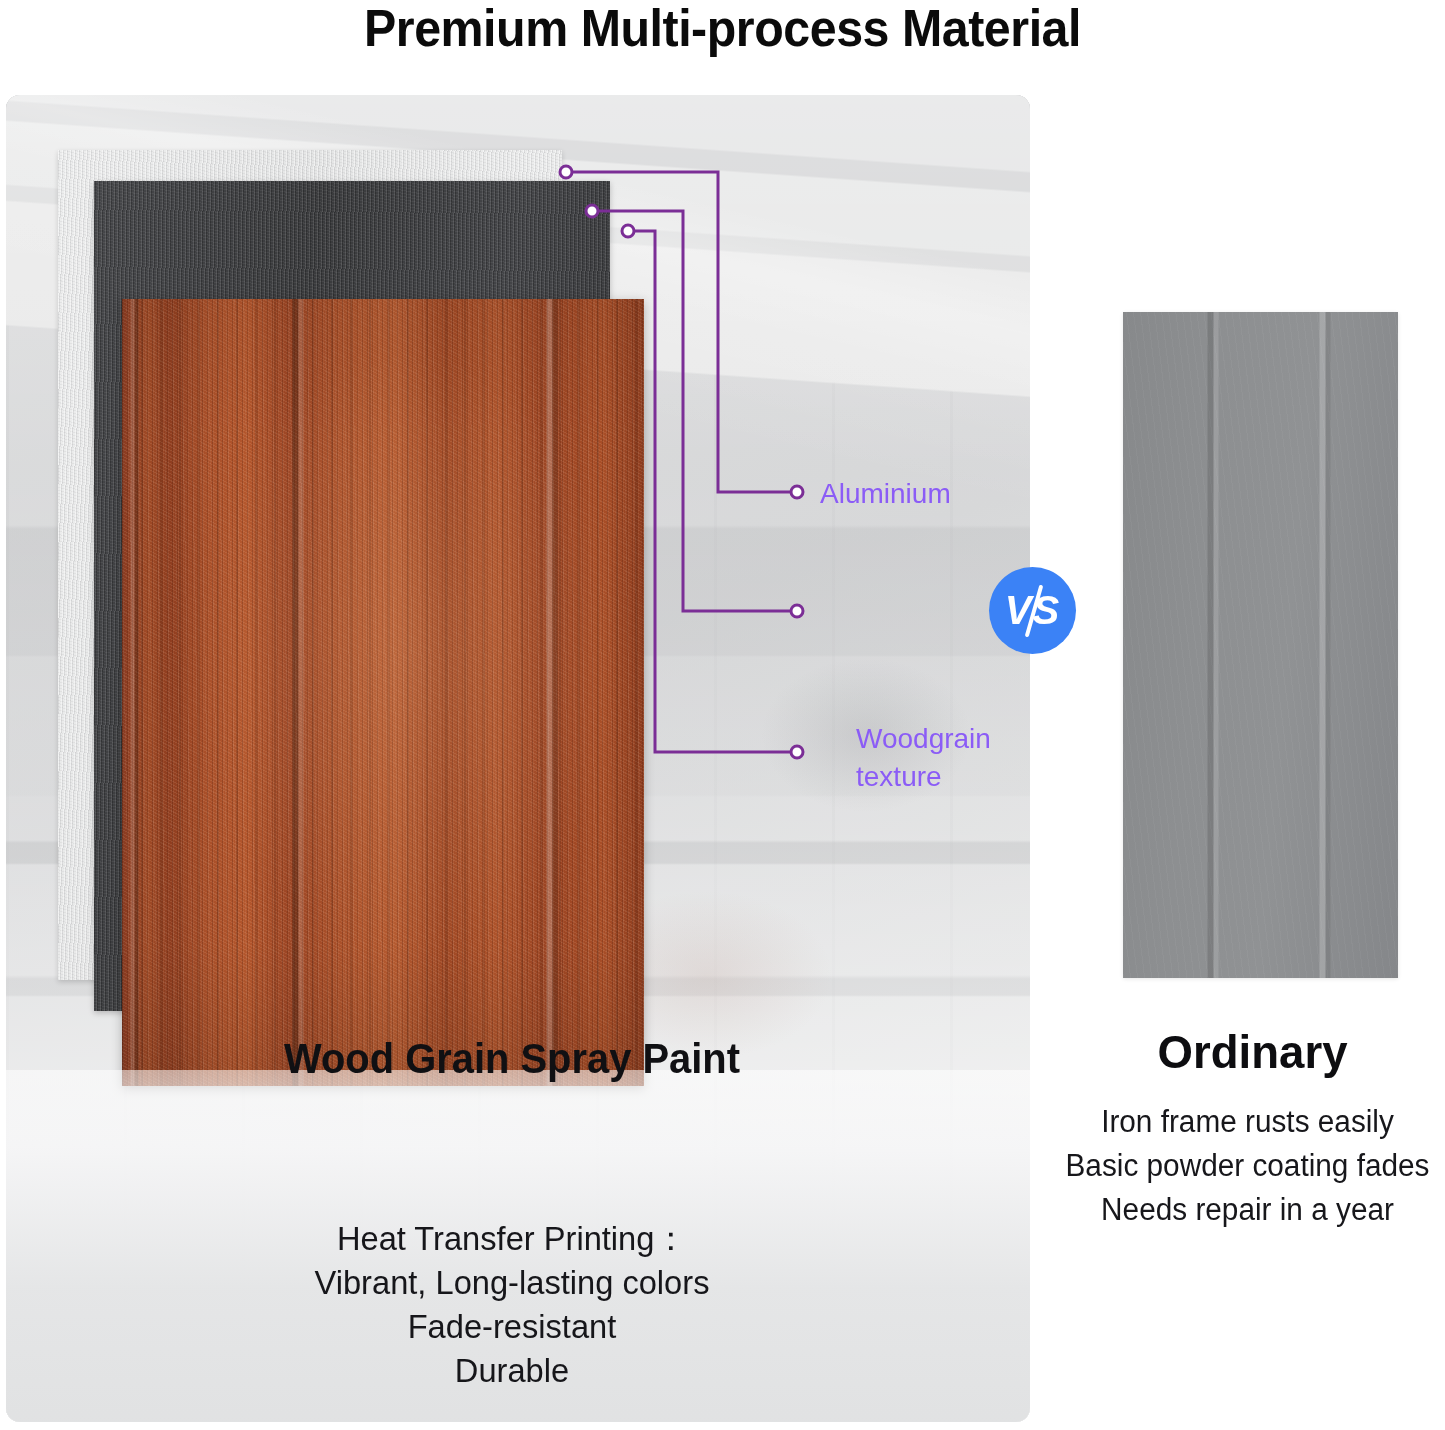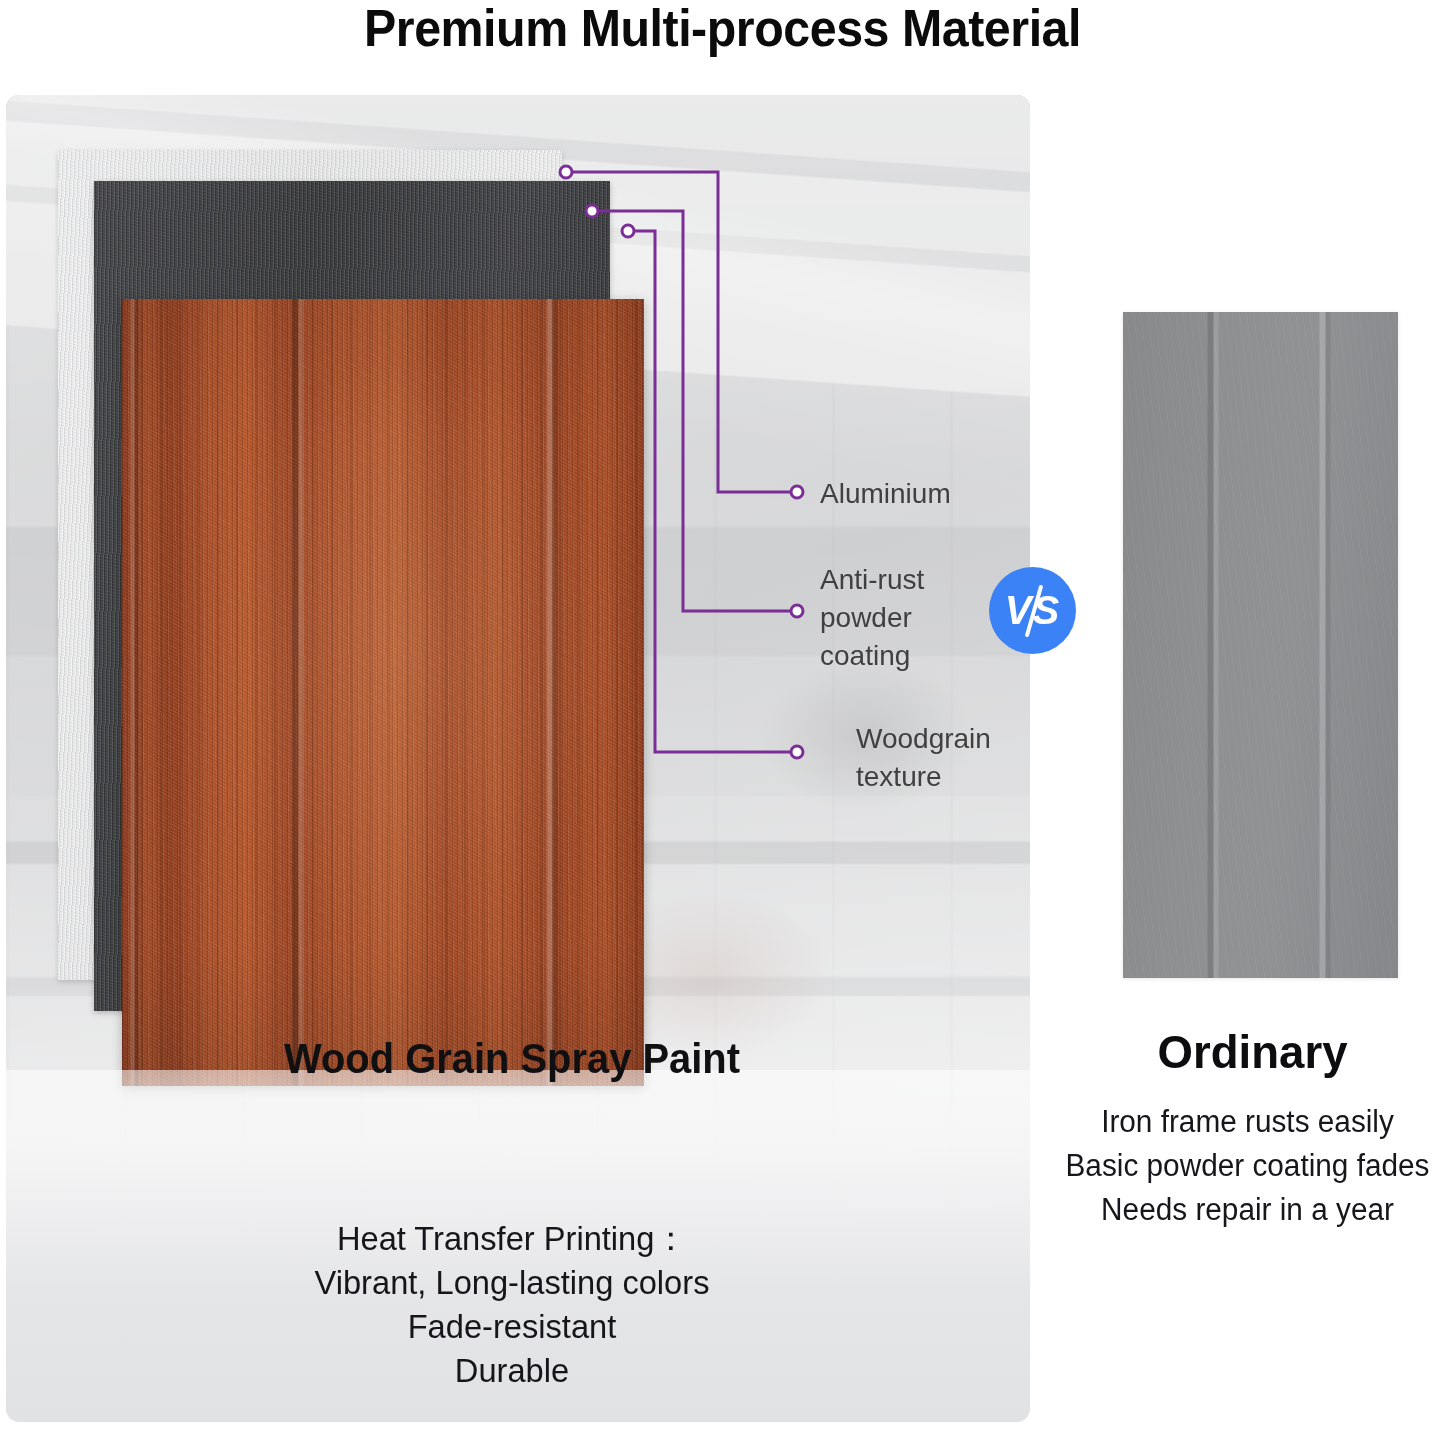--- a/index.html
+++ b/index.html
@@ -195,21 +195,21 @@
     height: 1430px;
     pointer-events: none;
   }
 
   
   .callout-label {
     position: absolute;
     font-family: "Liberation Sans", sans-serif;
     font-size: 28px;
     line-height: 38px;
-    color: #404040;
+    color: #8b5cf6;
     white-space: pre-line;
   }
   #label-aluminium { left: 820px; top: 475px; }
   #label-coating   { left: 820px; top: 561px; }
   #label-woodgrain { left: 856px; top: 720px; }
 
   
   #vs-badge {
     position: absolute;
     left: 989px;
@@ -368,23 +368,20 @@
       <circle cx="566" cy="172" r="6"></circle>
       <circle cx="592" cy="211" r="6"></circle>
       <circle cx="628" cy="231" r="6"></circle>
       <circle cx="797" cy="492" r="6"></circle>
       <circle cx="797" cy="611" r="6"></circle>
       <circle cx="797" cy="752" r="6"></circle>
     </g>
   </svg>
 
   <div class="callout-label" id="label-aluminium">Aluminium</div>
-  <div class="callout-label" id="label-coating">Anti-rust
-powder
-coating</div>
   <div class="callout-label" id="label-woodgrain">Woodgrain
 texture</div>
 
   <div id="vs-badge">
     <div class="vs-text">VS</div>
     <div class="vs-slash"></div>
   </div>
 
   <div id="left-heading">Wood Grain Spray Paint</div>
   <div id="left-bullets">

